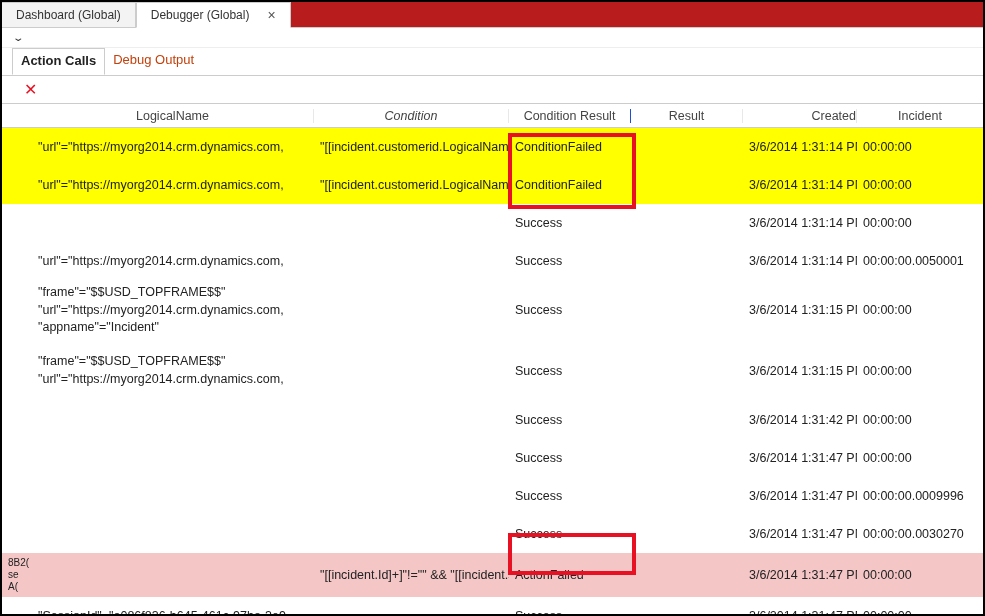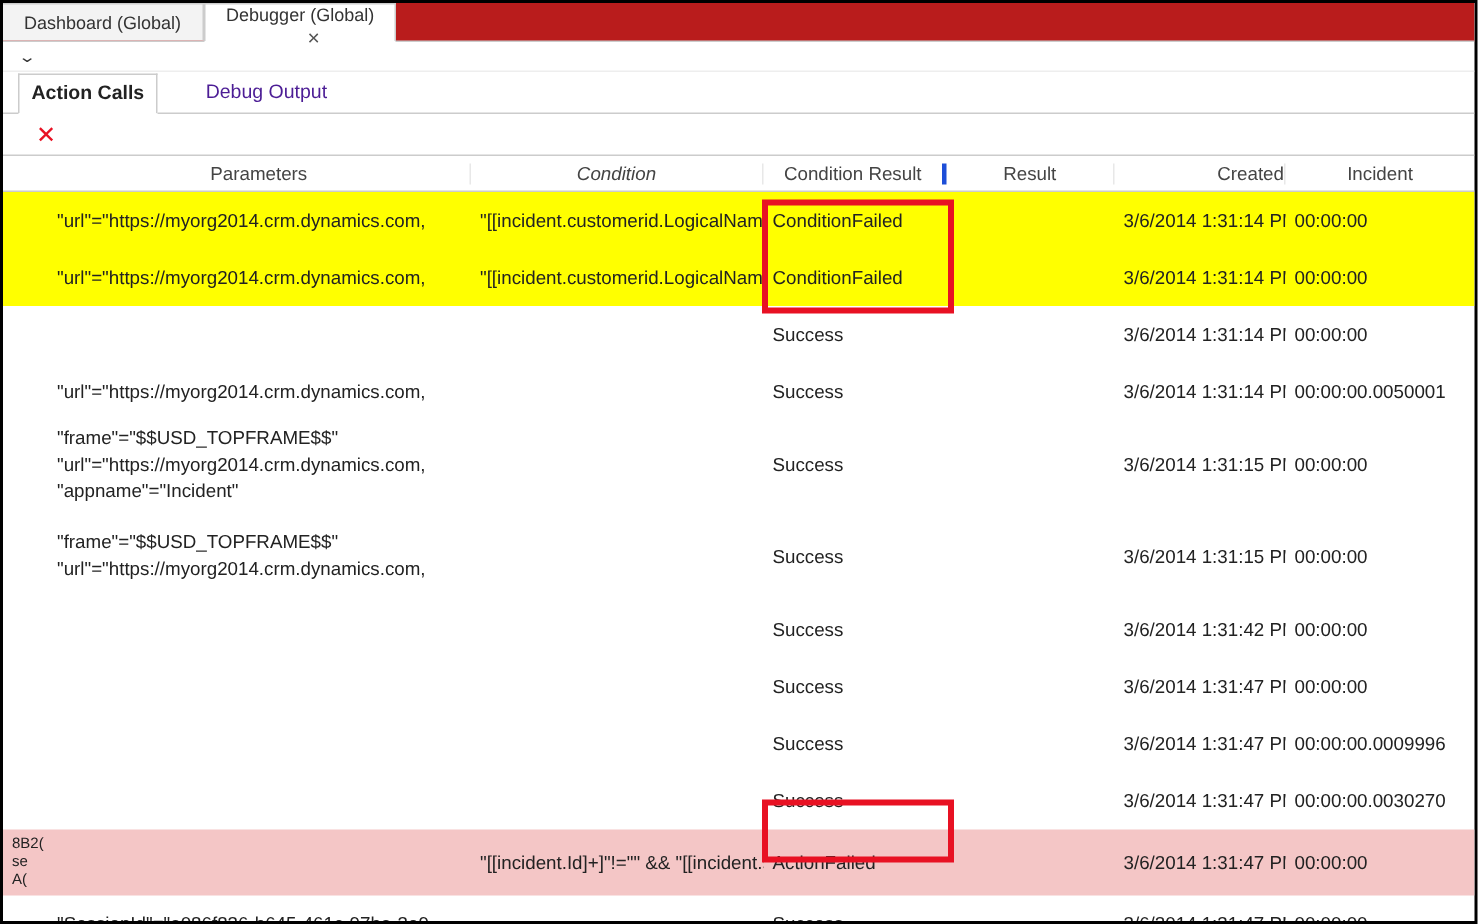--- a/index.html
+++ b/index.html
@@ -32,21 +32,20 @@
     border-top: 1px solid #ccc;
     position: relative;
     cursor: pointer;
   }
   .window-tab.active {
     background: #fff;
     font-weight: 400;
     border-bottom: 1px solid #fff;
     margin-bottom: -1px;
     border-left: 1px solid #ccc;
-    flex-direction: column;
   }
   .window-tab .close {
     margin-left: 18px;
     font-size: 14px;
     color: #555;
   }
   
   .chevron-row {
     height: 20px;
     display:flex;
@@ -56,28 +55,27 @@
   }
   .chevron {
     font-size: 10px;
     color:#333;
     transform: scaleX(1.5);
   }
   
   .inner-tabs {
     display: flex;
     height: 28px;
-    align-items: center;
+    align-items: flex-start;
     padding-left: 10px;
     border-bottom: 1px solid #ccc;
-    gap: 24px;
   }
   .inner-tab {
     font-size: 13px;
-    color: #4c1d95;
+    color: #c2410c;
     padding: 4px 8px 6px;
     cursor: pointer;
   }
   .inner-tab.active {
     border: 1px solid #ccc;
     border-bottom: 1px solid #fff;
     margin-bottom: -1px;
     background: #fff;
     font-weight: 600;
     color: #222;
@@ -103,21 +101,21 @@
     display:flex;
     height: 24px;
     border-bottom: 1px solid #ccc;
     font-size: 12.5px;
     color: #444;
     align-items:center;
   }
   .col-left-pad { width: 30px; flex-shrink:0; }
   .col-params { width: 282px; flex-shrink:0; text-align:center; border-right:1px solid #e8e8e8;}
   .col-cond   { width: 195px; flex-shrink:0; text-align:center; border-right:1px solid #e8e8e8;font-style:italic;}
-  .col-cres   { width: 122px; flex-shrink:0; text-align:center; border-right:3px solid #1d4ed8;}
+  .col-cres   { width: 122px; flex-shrink:0; text-align:center; border-right:1px solid #1d4ed8;}
   .col-res    { width: 112px; flex-shrink:0; text-align:center; border-right:1px solid #e8e8e8;}
   .col-created{ width: 114px; flex-shrink:0; text-align:right; border-right:1px solid #e8e8e8;}
   .col-dur    { flex: 1; text-align:center;}
 
   .grid-body { }
   .row {
     display:flex;
     align-items:center;
     min-height: 38px;
     font-size: 12.5px;
@@ -166,21 +164,21 @@
     <div class="inner-tab">Debug Output</div>
   </div>
 
 <div class="action-bar">
   <span class="close-red">✕</span>
 </div>
 
 <div class="grid">
   <div class="grid-header">
     <div class="col-left-pad"></div>
-    <div class="col-params">Parameters</div>
+    <div class="col-params">LogicalName</div>
     <div class="col-cond">Condition</div>
     <div class="col-cres">Condition Result</div>
     <div class="col-res">Result</div>
     <div class="col-created">Created</div>
     <div class="col-dur">Incident</div>
   </div>
   <div class="grid-body" id="grid-body">
       <div class="row hl-yellow">
         <div class="c c-left-pad" style="white-space: normal; font-size: 11px; line-height: 1.2;"></div>
         <div class="c c-params">"url"="https://myorg2014.crm.dynamics.com,</div>

